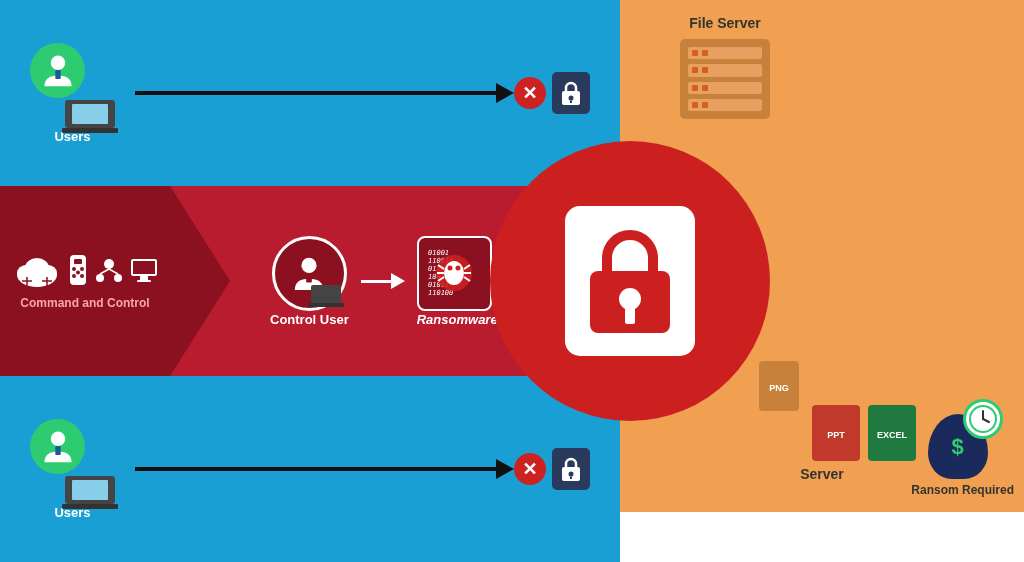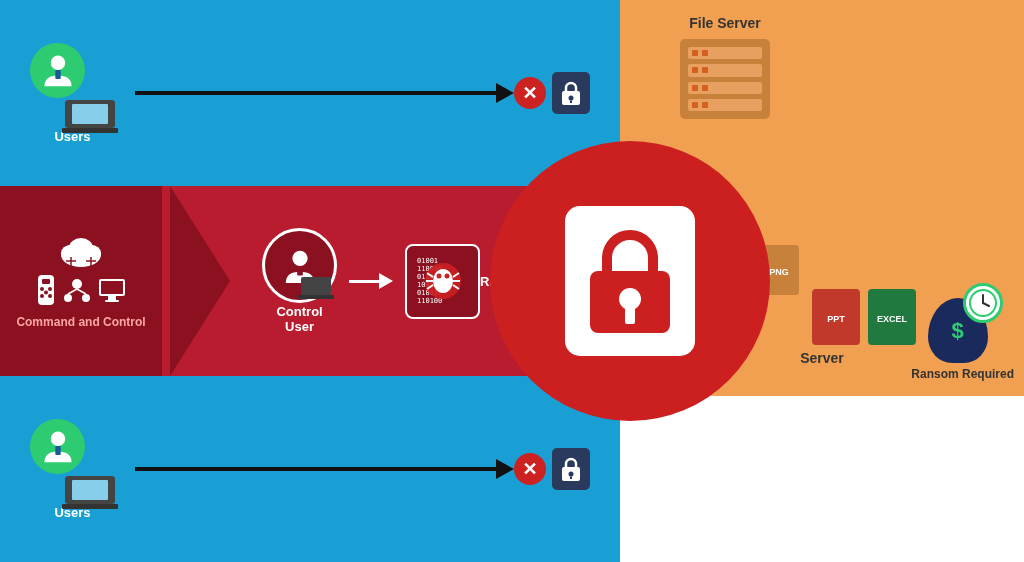--- a/index.html
+++ b/index.html
@@ -20,21 +20,21 @@
     .left-panel {
       width: 620px;
       height: 562px;
       background: #1a9fd4;
       position: relative;
       flex-shrink: 0;
     }
     
     .right-panel {
       flex: 1;
-      height: 396px;
+      height: 512px;
       background: #f0a050;
       position: relative;
     }
     
     .top-row {
       position: absolute;
       top: 0;
       left: 0;
       width: 100%;
       height: 186px;
@@ -221,23 +221,24 @@
     .small-arrow .s-head {
       width: 0; height: 0;
       border-top: 8px solid transparent;
       border-bottom: 8px solid transparent;
       border-left: 14px solid white;
     }
 
     
     .ransomware-block {
       display: flex;
-      flex-direction: row;
-      align-items: center;
+      flex-direction: column;
+      align-items: flex-start;
       z-index: 2;
+      font-style: italic;
     }
     .ransomware-icon {
       width: 75px;
       height: 75px;
       background: #8b1020;
       border-radius: 8px;
       display: flex;
       align-items: center;
       justify-content: center;
       border: 2px solid white;

